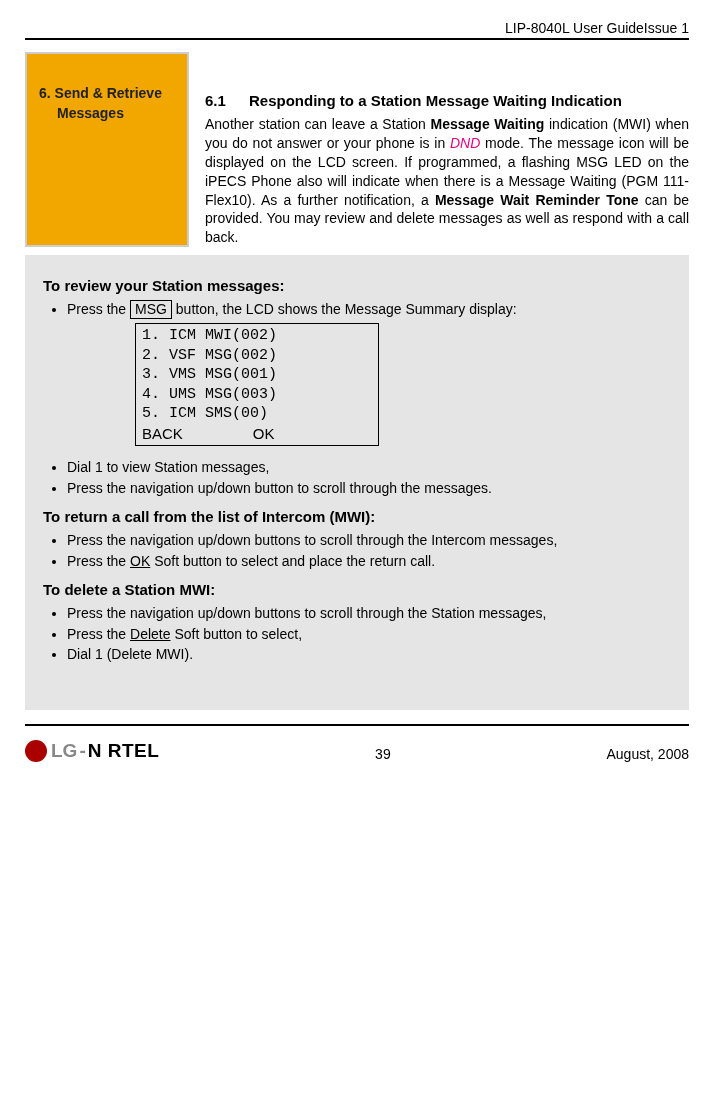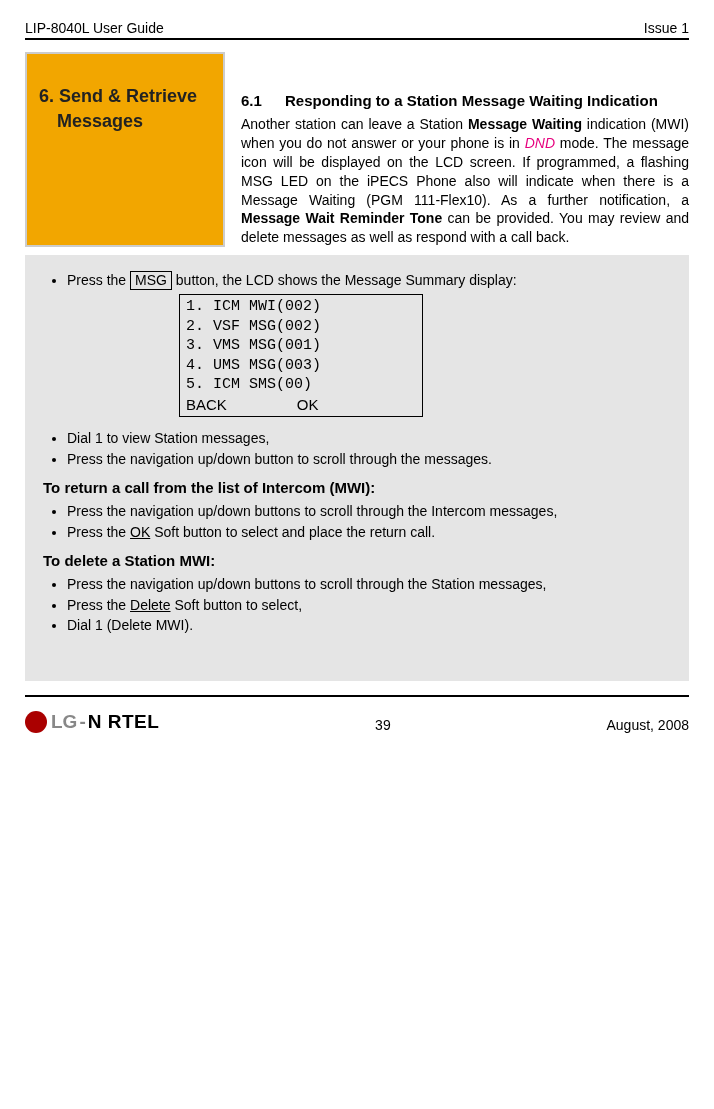--- a/index.html
+++ b/index.html
@@ -8,40 +8,40 @@
       padding: 0;
       background: #fff;
       width: 714px;
       color: #000;
     }
     .page {
       padding: 20px 25px;
     }
     .header-row {
       display: flex;
-      justify-content: space-between;
+      justify-content: flex-end;
       font-size: 14px;
       border-bottom: 2px solid #000;
       padding-bottom: 2px;
       margin-bottom: 12px;
     }
     .top-section {
       display: flex;
       gap: 16px;
       margin-bottom: 8px;
     }
     .section-box {
       background: #f2a600;
-      width: 200px;
+      width: 164px;
       min-height: 140px;
       padding: 30px 8px 8px 12px;
       border: 2px solid #ccc;
       box-sizing: border-box;
       font-family: "Trebuchet MS", Arial, sans-serif;
-      font-size: 18px;
+      font-size: 14px;
       font-weight: bold;
       color: #222;
       line-height: 1.4;
     }
     .top-right {
       flex: 1;
     }
     .section-heading {
       color: #000000;
       font-weight: bold;
@@ -80,21 +80,21 @@
       line-height: 1.35;
     }
     .msg-box {
       border: 1px solid #000;
       padding: 0 4px 1px 4px;
       font-size: 14px;
     }
     .lcd-box {
       border: 1.5px solid #000;
       width: 230px;
-      margin-left: 112px;
+      margin-left: 68px;
       margin-top: 4px;
       margin-bottom: 12px;
       padding: 2px 6px;
       font-family: "Courier New", monospace;
       font-size: 15px;
       line-height: 1.3;
       background: #e5e5e5;
     }
     .lcd-footer {
       font-family: Verdana, Arial, sans-serif;
@@ -157,20 +157,21 @@
         <span class="section-heading-num">6.1</span>
         <span>Responding to a Station Message Waiting Indication</span>
       </div>
       <div class="para">
         <span>Another station can leave a Station </span><span class="bold">Message Waiting</span><span> indication (MWI) when you do not answer or your phone is in </span><span class="dnd">DND</span><span> mode.  The message icon will be displayed on the LCD screen. If programmed, a flashing MSG LED on the iPECS Phone also will indicate when there is a Message Waiting (PGM 111-Flex10).  As a further notification, a </span><span class="bold">Message Wait Reminder Tone</span><span> can be provided.  You may review and delete messages as well as respond with a call back.</span>
       </div>
     </div>
   </div>
 
   <div class="grey-box">
+    <div class="sub-heading">To review your Station messages:</div>
     <ul>
       <li>
         <span>Press the </span><span class="msg-box">MSG</span><span> button, the LCD shows the Message Summary display:</span>
         <div class="lcd-box">
           <div>1. ICM MWI(002)</div>
           <div>2. VSF MSG(002)</div>
           <div>3. VMS MSG(001)</div>
           <div>4. UMS MSG(003)</div>
           <div>5. ICM SMS(00)</div>
           <div class="lcd-footer">

